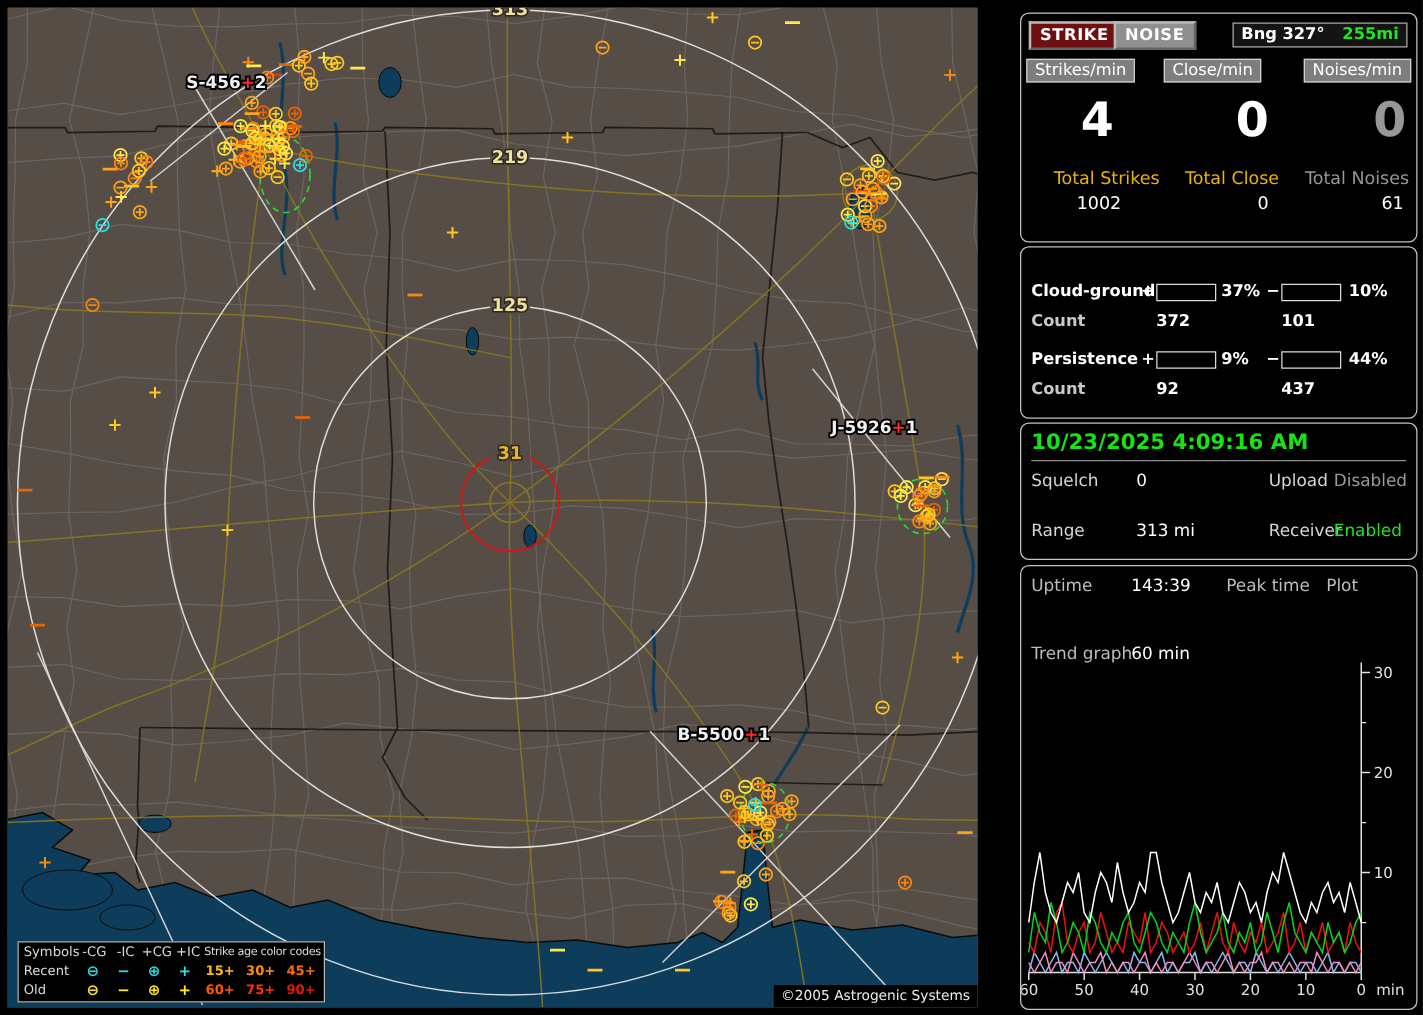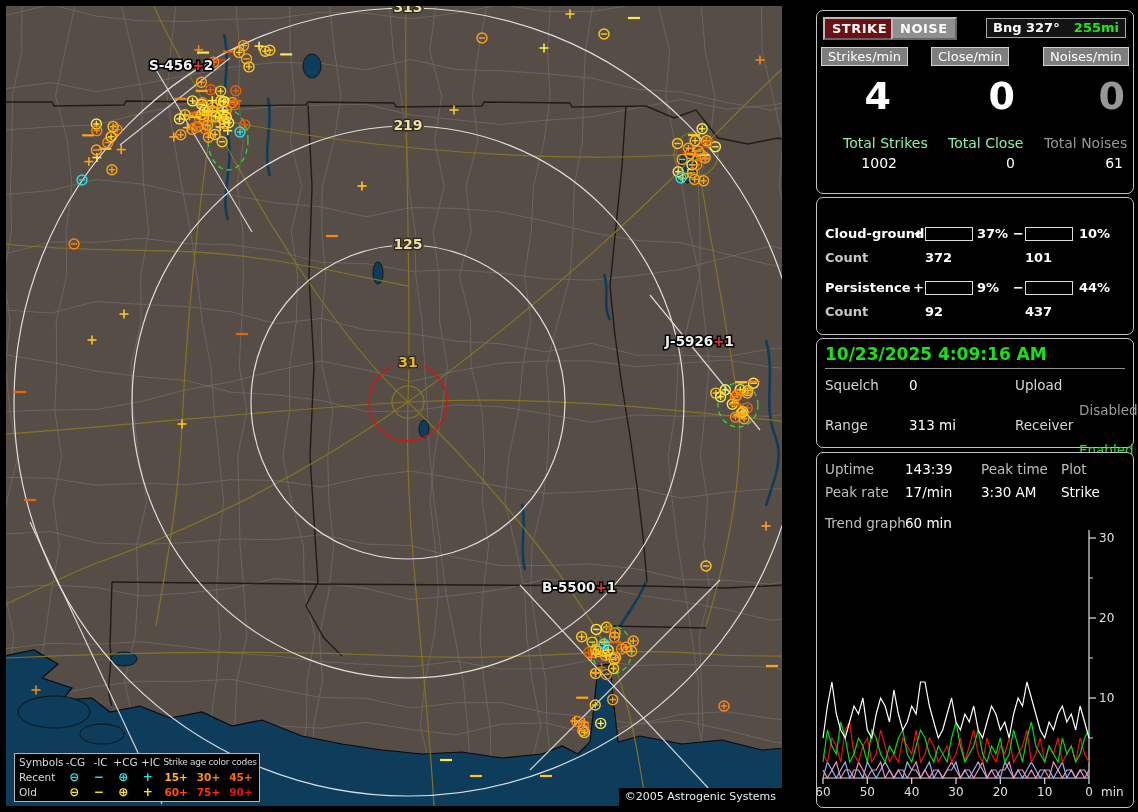--- a/index.html
+++ b/index.html
@@ -30,41 +30,41 @@
   .strike{left:6px;background:#6e1012;color:#fff;}
   .noise{left:74px;background:#8f8f8f;color:#fbfbfb;}
   .bng{position:absolute;top:7px;right:7px;width:126px;height:18px;background:#141414;
        border:1px solid #a8a8a8;font-weight:bold;display:flex;justify-content:space-between;
        padding:0 6px;line-height:18px;font-size:13px;}
   .grn{color:#22e222;}
   .ratebtn{position:absolute;top:36px;background:#7e7e7e;border:1px solid #d0d0d0;color:#fff;
            font-size:13px;padding:0 6px;height:17px;line-height:17px;}
   .bignum{position:absolute;top:64px;font-size:38px;font-weight:bold;line-height:42px;}
   .dim{color:#979797;}
-  .lbl{color:#86efac;}
+  .lbl{color:#eab308;}
   .tot{position:absolute;top:124px;font-size:14px;white-space:nowrap;}
   .totv{position:absolute;top:144px;font-size:14px;}
   
   .dhead{position:absolute;top:5px;left:8px;right:8px;color:#c2c2c2;font-size:13px;
          border-bottom:1px solid #9a9a9a;padding-bottom:5px;}
   .drow{position:absolute;left:0;right:0;height:16px;font-weight:bold;font-size:13px;}
   .dname{position:absolute;left:8px;}
   .dsign{position:absolute;font-weight:bold;}
   .dbar{position:absolute;top:1px;width:46px;height:12px;border:1px solid #dcdcdc;background:#000;}
   .dbarfill{height:100%;}
   .dpct{position:absolute;}
   .dcount{color:#c8c8c8;}
   
   .dtime{position:absolute;top:5px;left:8px;right:8px;color:#16e216;font-weight:bold;font-size:17px;
          border-bottom:1px solid #8e8e8e;padding-bottom:4px;white-space:nowrap;}
   .srow{position:absolute;left:0;right:0;height:17px;font-size:13.5px;}
   .sc1{position:absolute;left:8px;color:#d6d6d6;}
   .sc2{position:absolute;left:92px;color:#fff;}
   .sc3{position:absolute;left:170px;color:#d6d6d6;margin-left:28px;}
-  .sc4{position:absolute;left:262px;margin-top:25px;}
+  .sc4{position:absolute;left:250px;}
   .c-gray{color:#9a9a9a;}
   .c-green{color:#22e222;}
   
   .urow{position:absolute;left:0;right:0;height:17px;font-size:13.5px;}
   .uc1{position:absolute;left:8px;color:#bdbdbd;}
   .uc2{position:absolute;left:88px;color:#fff;}
   .uc3{position:absolute;left:164px;}
   .uc4{position:absolute;left:244px;}
   .ugray{color:#bdbdbd;}
   .uwhite{color:#fff;}
@@ -1050,26 +1050,20 @@
     </div>
   </div>
 
   <div class="box box4">
     <div class="urow" style="top:8px">
       <span class="uc1">Uptime</span>
       <span class="uc2">143:39</span>
       <span class="uc3 ugray">Peak time</span>
       <span class="uc4 ugray">Plot</span>
     </div>
-    <div class="urow" style="top:31px">
-      <span class="uc1">Peak rate</span>
-      <span class="uc2">17/min</span>
-      <span class="uc3 uwhite">3:30 AM</span>
-      <span class="uc4 uwhite">Strike</span>
-    </div>
     <div class="urow" style="top:62px">
       <span class="uc1">Trend graph</span>
       <span class="uc2">60 min</span>
     </div>
     <svg id="trendsvg" width="316" height="352">
         <line x1="272" y1="77" x2="272" y2="325" stroke="#e0e0e0" stroke-width="1.2"></line>
         <line x1="6" y1="325" x2="272" y2="325" stroke="#e0e0e0" stroke-width="1.2"></line>
         <line x1="272" y1="245" x2="279" y2="245" stroke="#e0e0e0" stroke-width="1.2"></line>
         <text x="282" y="249" font-size="12" fill="#e0e0e0" font-family="DejaVu Sans, sans-serif">10</text>
         <line x1="272" y1="285" x2="276" y2="285" stroke="#e0e0e0" stroke-width="1"></line>

